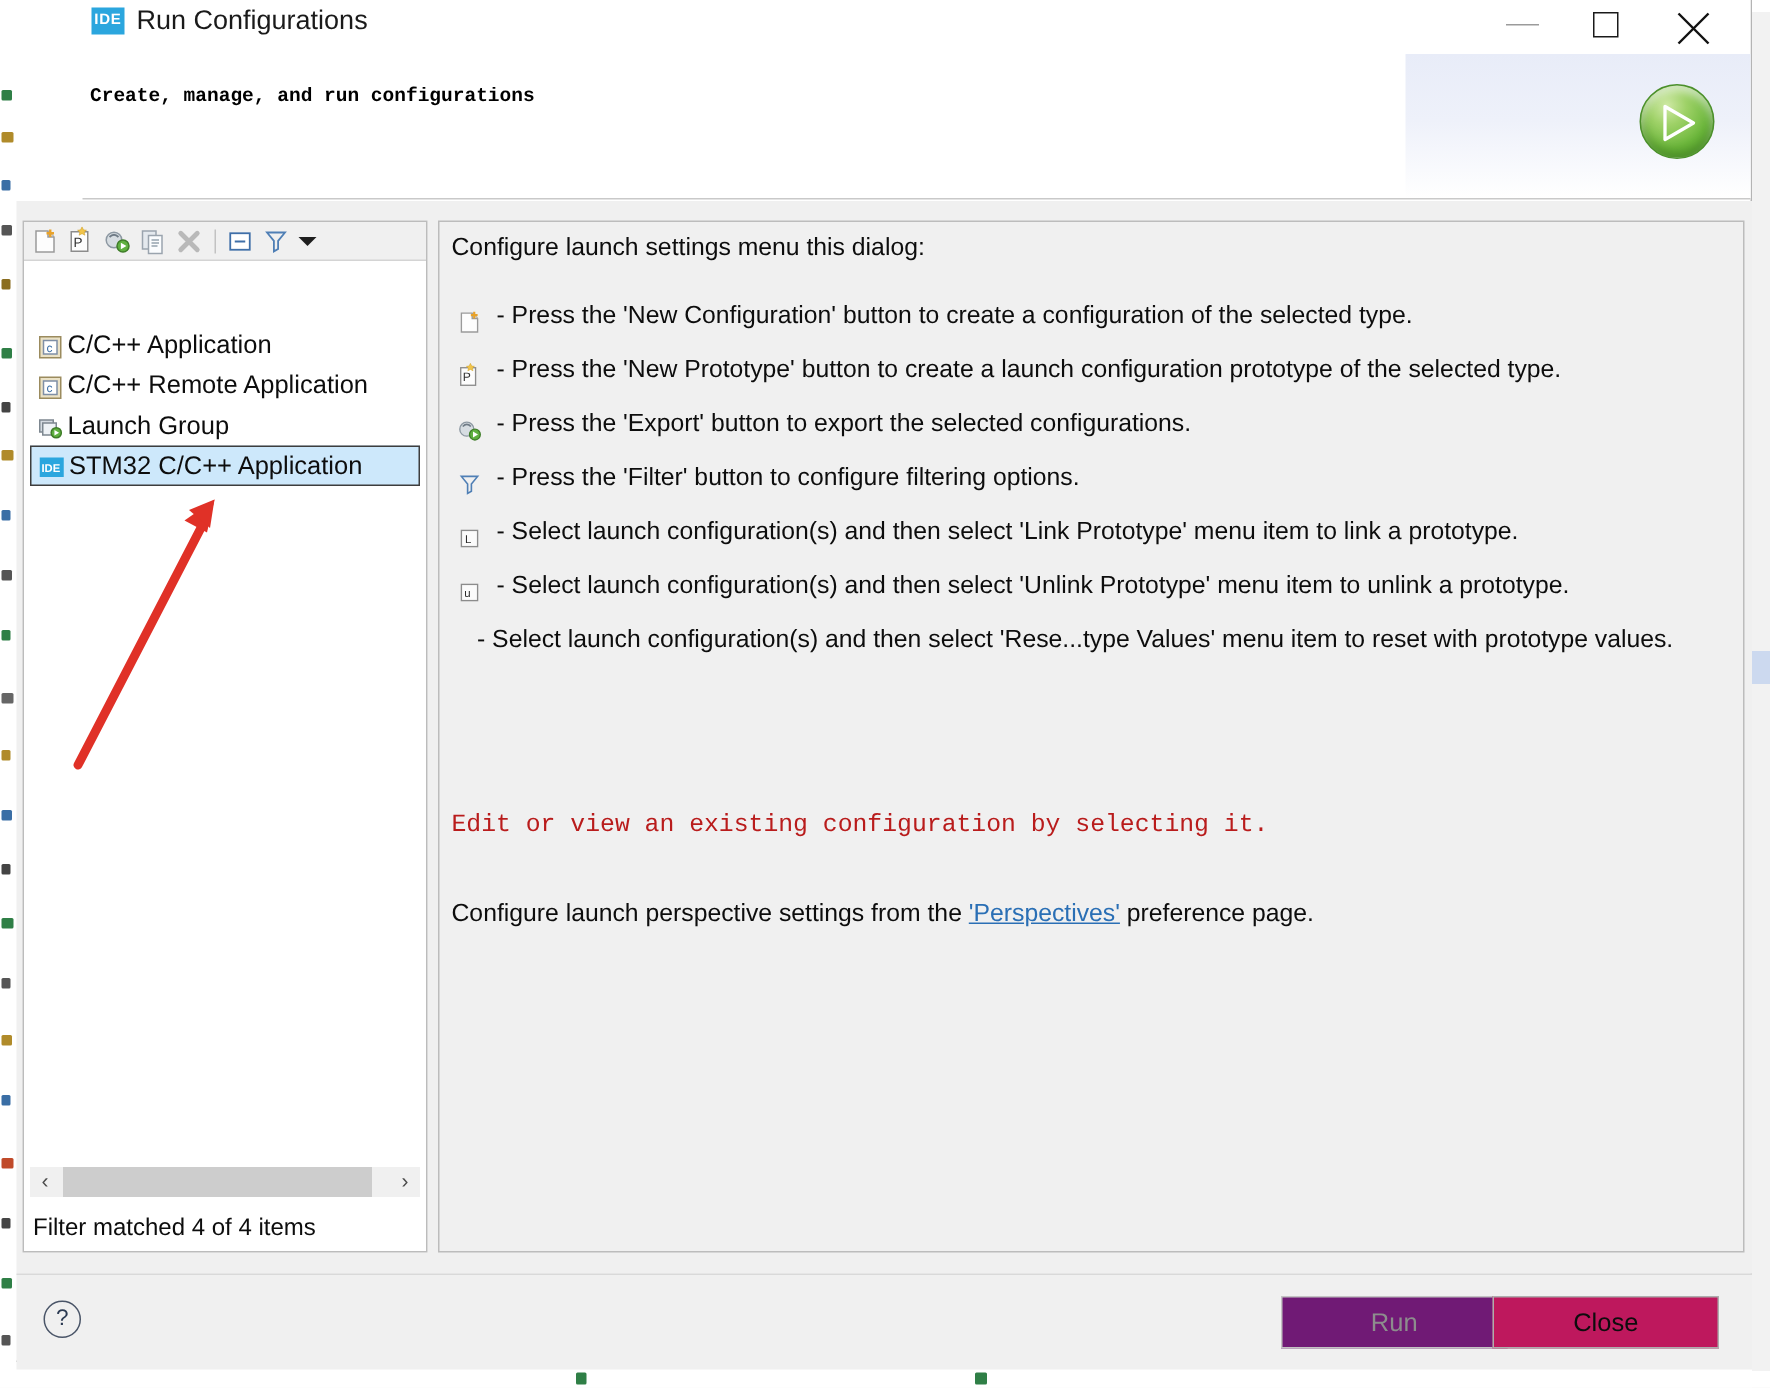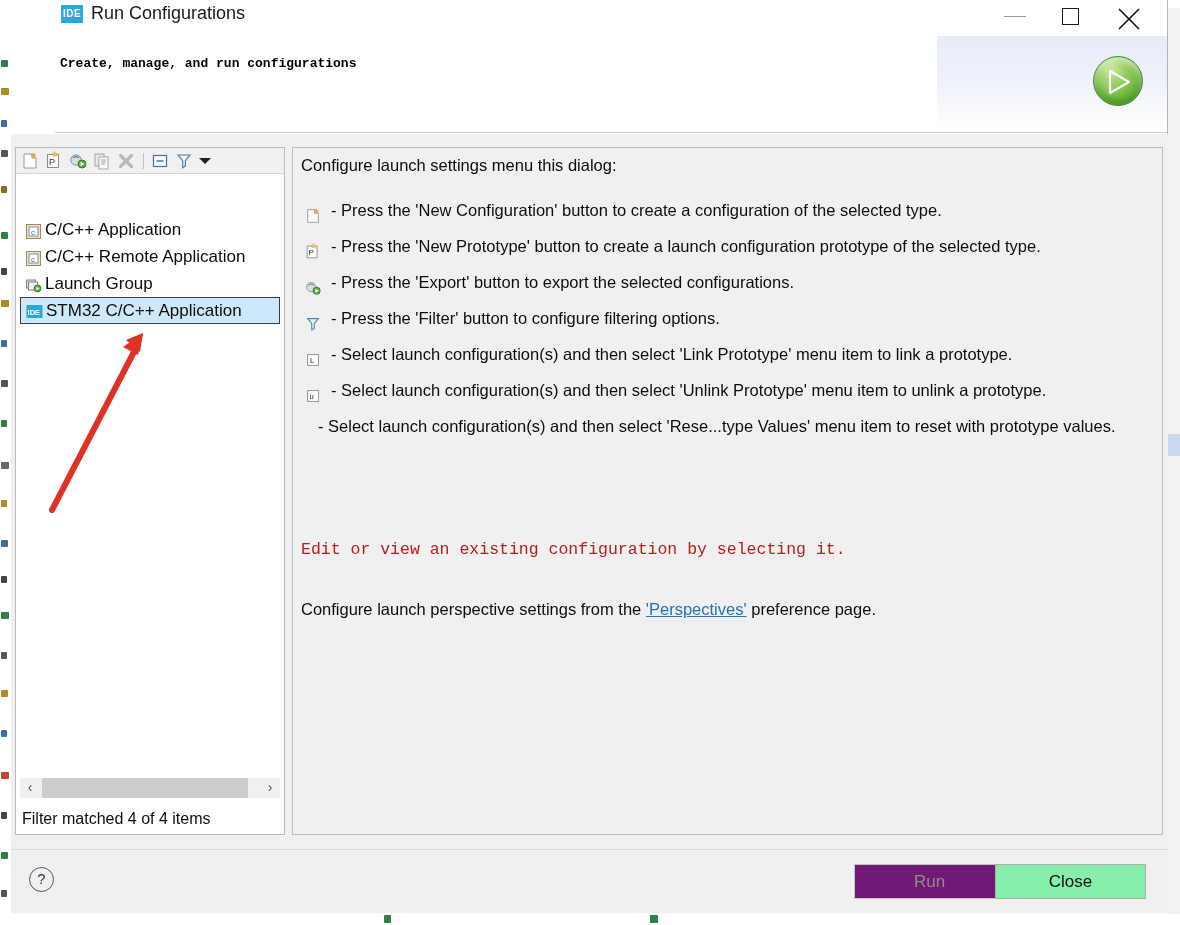--- a/index.html
+++ b/index.html
@@ -242,21 +242,21 @@
     font-family: "Liberation Sans", sans-serif;
     border: 1px solid #adadad;
     background: #e1e1e1;
     color: #0d0d0d;
     cursor: pointer;
   }
   .btn-run {
     left: 823px; background: #701a75; color: #8d8d8d;
     border: 1px solid #c3c3c3; cursor: default; margin-left: 20px;
   }
-  .btn-close { left: 984px; background: #86efac; }
+  .btn-close { left: 984px; background: #be185d; }
 
   
   .bottom-strip {
     position: absolute; left: 0; top: 914px; width: 1180px; height: 11px;
     background: #ffffff;
   }
   .bs-piece { position: absolute; height: 8px; top: 1px; border-radius: 1px; }
 
   
   .annot { position: absolute; left: 0; top: 0; pointer-events: none; }

